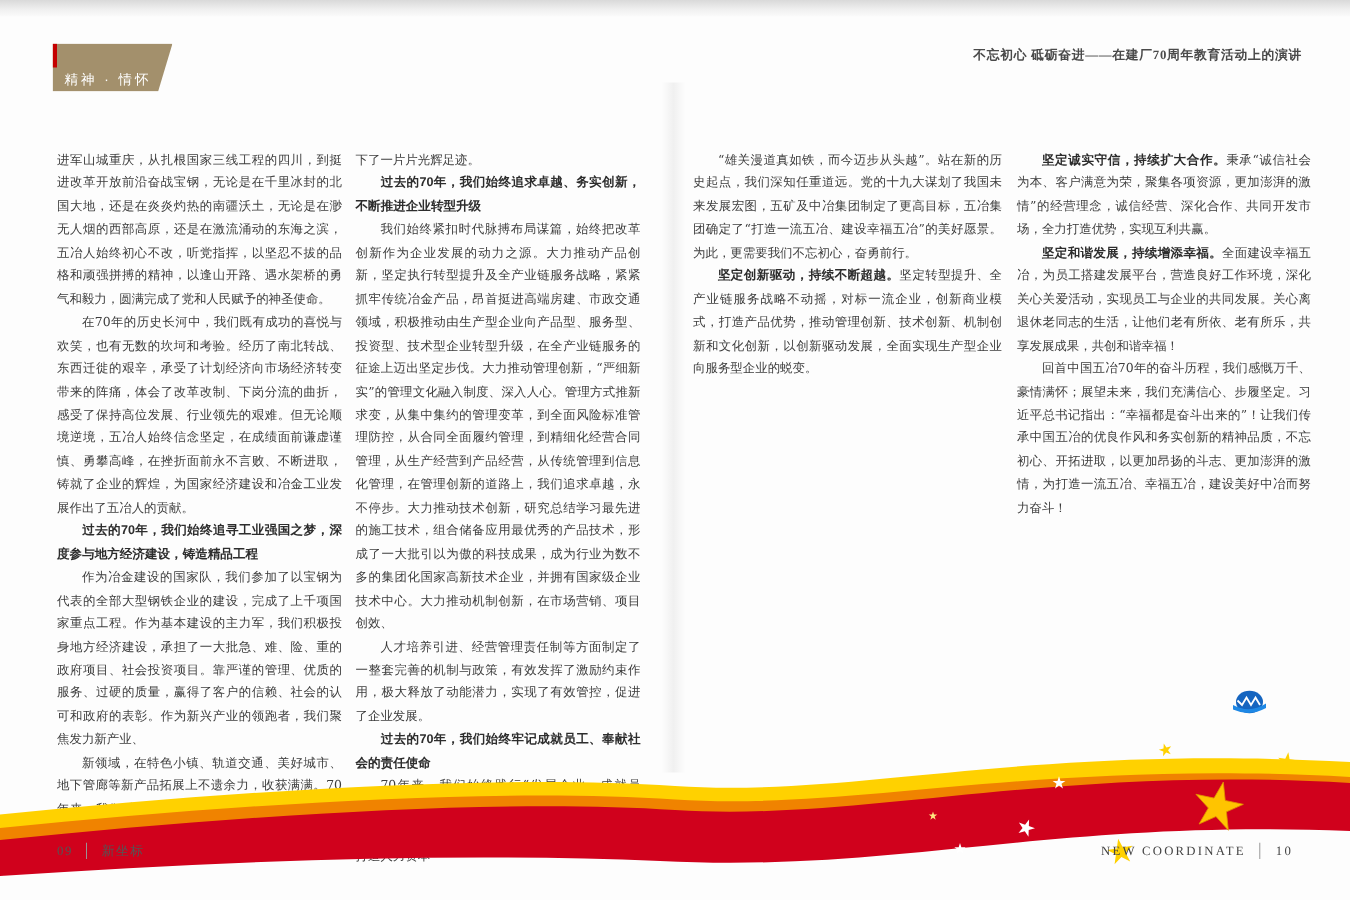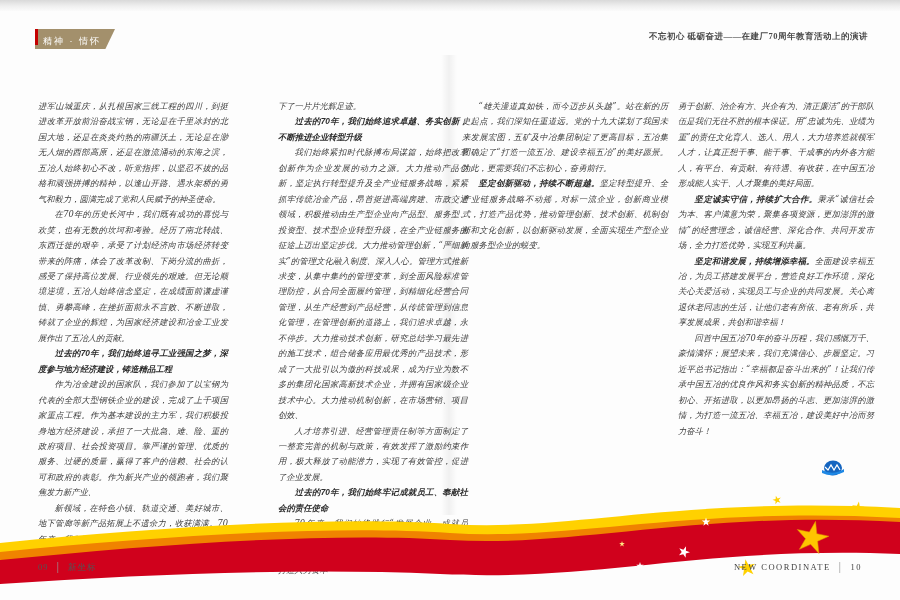--- a/index.html
+++ b/index.html
@@ -6,39 +6,39 @@
   body{
     width:900px;height:600px;position:relative;overflow:hidden;
     background:#fdfdfd;
     font-family:"Liberation Sans",sans-serif;
   }
   .scan-edge{position:absolute;top:0;left:0;width:900px;height:11px;
     background:linear-gradient(#d9d9d9,#efefef 55%,#fbfbfb);}
   
   .section-tag{
     position:absolute;left:35px;top:29px;height:16px;line-height:16px;
-    padding:4px 14px 0 8px;background:#a3906c;color:#fff;
+    padding:16px 14px 0 8px;background:#a3906c;color:#fff;
     font-size:9px;letter-spacing:2px;
     clip-path:polygon(0 0,100% 0,88% 100%,0 100%);
   }
   .section-tag .bar{position:absolute;left:0;top:0;width:3px;height:16px;background:#c40000;}
   .article-title{
     position:absolute;right:32px;top:31px;font-size:8.5px;color:#4a4a4a;
     letter-spacing:0.5px;font-weight:bold;
     font-family:"Liberation Serif","DejaVu Serif",serif;
   }
   
   .col{
     position:absolute;top:99px;
     font-family:"DejaVu Serif","Liberation Serif",serif;
     font-size:8.3px;line-height:15.45px;color:#3c3c3c;
-    text-align:justify;text-justify:inter-ideograph;font-style:italic;
+    text-align:justify;text-justify:inter-ideograph;
   }
   #col-l1{left:38px;width:190px;height:418px;}
-  #col-l2{left:237px;width:190px;height:418px;margin-left:41px;}
+  #col-l2{left:237px;width:190px;height:418px;}
   #col-r1{left:462px;width:206px;height:418px;}
   #col-r2{left:678px;width:196px;height:380px;}
   .para{margin:0;text-indent:2em;}
   .para.noindent{text-indent:0;}
   .head{
     margin:0;text-indent:2em;font-weight:bold;color:#2d2d2d;
     font-family:"Liberation Sans",sans-serif;font-size:8.4px;
   }
   b.lead{font-family:"Liberation Sans",sans-serif;font-size:8.4px;color:#2d2d2d;}
   
@@ -84,21 +84,20 @@
   <p class="head">过去的70年，我们始终牢记成就员工、奉献社会的责任使命</p>
   <p class="para">70年来，我们始终践行“发展企业、成就员工”的理念，锻造对党忠诚、敢于担当、勤于奉献、公道正派的干部队伍，提供公平公正的用人环境，打造人力资本</p>
 </div>
 
 <div class="col" id="col-r1">
   <p class="para">“雄关漫道真如铁，而今迈步从头越”。站在新的历史起点，我们深知任重道远。党的十九大谋划了我国未来发展宏图，五矿及中冶集团制定了更高目标，五冶集团确定了“打造一流五冶、建设幸福五冶”的美好愿景。为此，更需要我们不忘初心，奋勇前行。</p>
   <p class="para"><b class="lead">坚定创新驱动，持续不断超越。</b><span>坚定转型提升、全产业链服务战略不动摇，对标一流企业，创新商业模式，打造产品优势，推动管理创新、技术创新、机制创新和文化创新，以创新驱动发展，全面实现生产型企业向服务型企业的蜕变。</span></p>
 </div>
 
 <div class="col" id="col-r2">
-  <p class="para noindent">勇于创新、治企有方、兴企有为、清正廉洁”的干部队伍是我们无往不胜的根本保证。用“忠诚为先、业绩为重”的责任文化育人、选人、用人，大力培养造就领军人才，让真正想干事、能干事、干成事的内外各方能人，有平台、有贡献、有待遇、有收获，在中国五冶形成能人实干、人才聚集的美好局面。</p>
   <p class="para"><b class="lead">坚定诚实守信，持续扩大合作。</b><span>秉承“诚信社会为本、客户满意为荣，聚集各项资源，更加澎湃的激情”的经营理念，诚信经营、深化合作、共同开发市场，全力打造优势，实现互利共赢。</span></p>
   <p class="para"><b class="lead">坚定和谐发展，持续增添幸福。</b><span>全面建设幸福五冶，为员工搭建发展平台，营造良好工作环境，深化关心关爱活动，实现员工与企业的共同发展。关心离退休老同志的生活，让他们老有所依、老有所乐，共享发展成果，共创和谐幸福！</span></p>
   <p class="para">回首中国五冶70年的奋斗历程，我们感慨万千、豪情满怀；展望未来，我们充满信心、步履坚定。习近平总书记指出：“幸福都是奋斗出来的”！让我们传承中国五冶的优良作风和务实创新的精神品质，不忘初心、开拓进取，以更加昂扬的斗志、更加澎湃的激情，为打造一流五冶、幸福五冶，建设美好中冶而努力奋斗！</p>
 </div>
 
 <svg class="mcc-logo" viewBox="0 0 26 20">
   <ellipse cx="13" cy="8" rx="9" ry="7.5" fill="#1565c0"></ellipse>
   <path d="M2,10 Q13,16 24,9 L24,12 Q13,18 2,13 Z" fill="#1e88e5"></path>
   <path d="M5,7 L8,10 L11,5 L14,10 L17,5 L20,10" stroke="#fff" stroke-width="1.2" fill="none"></path>
 </svg>

